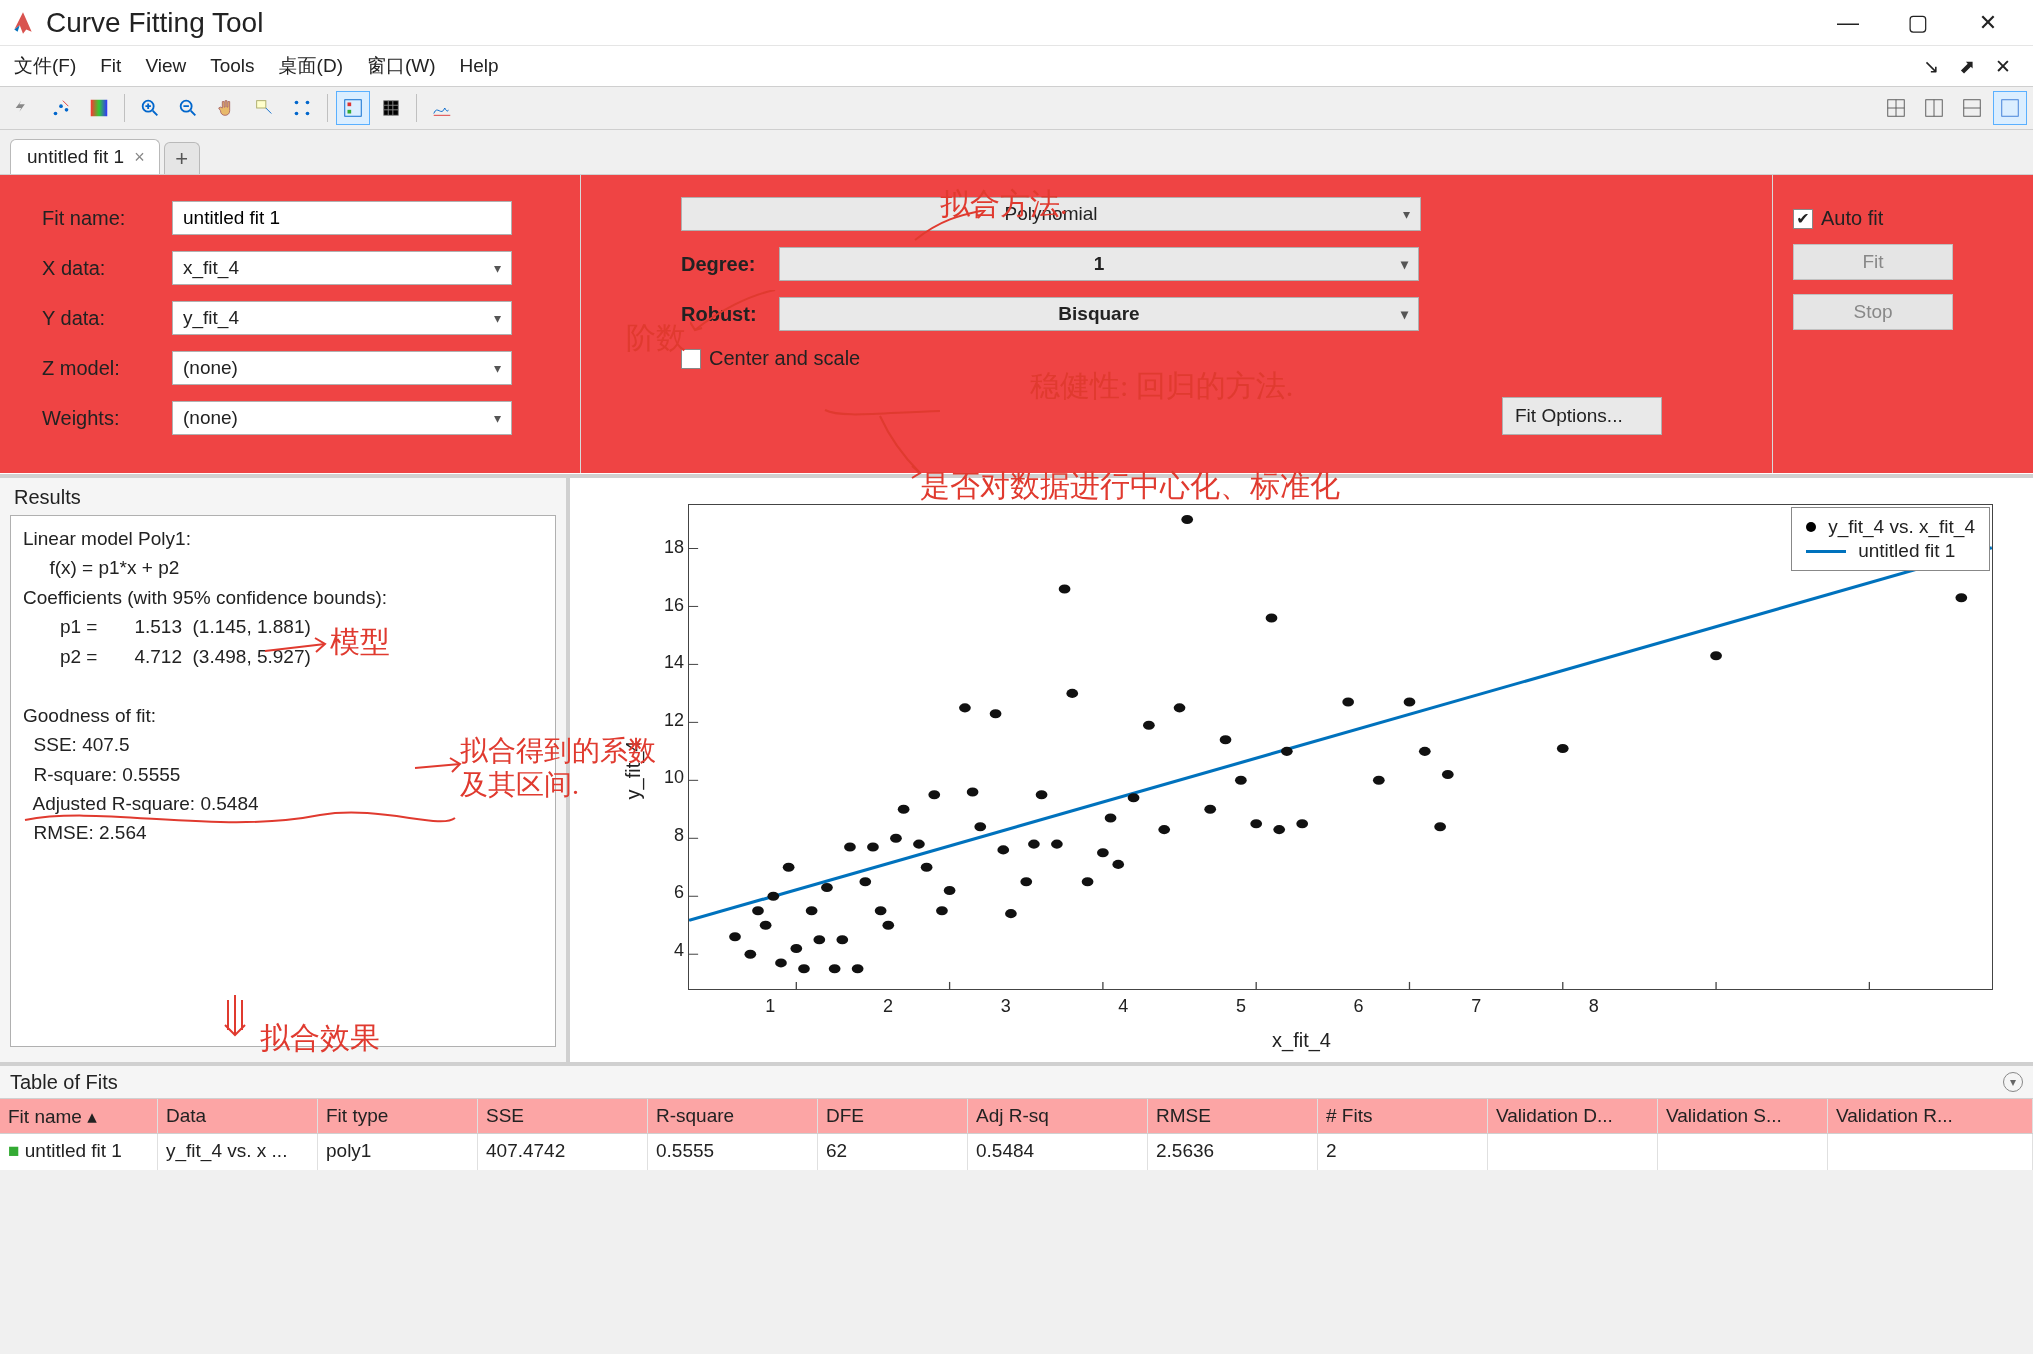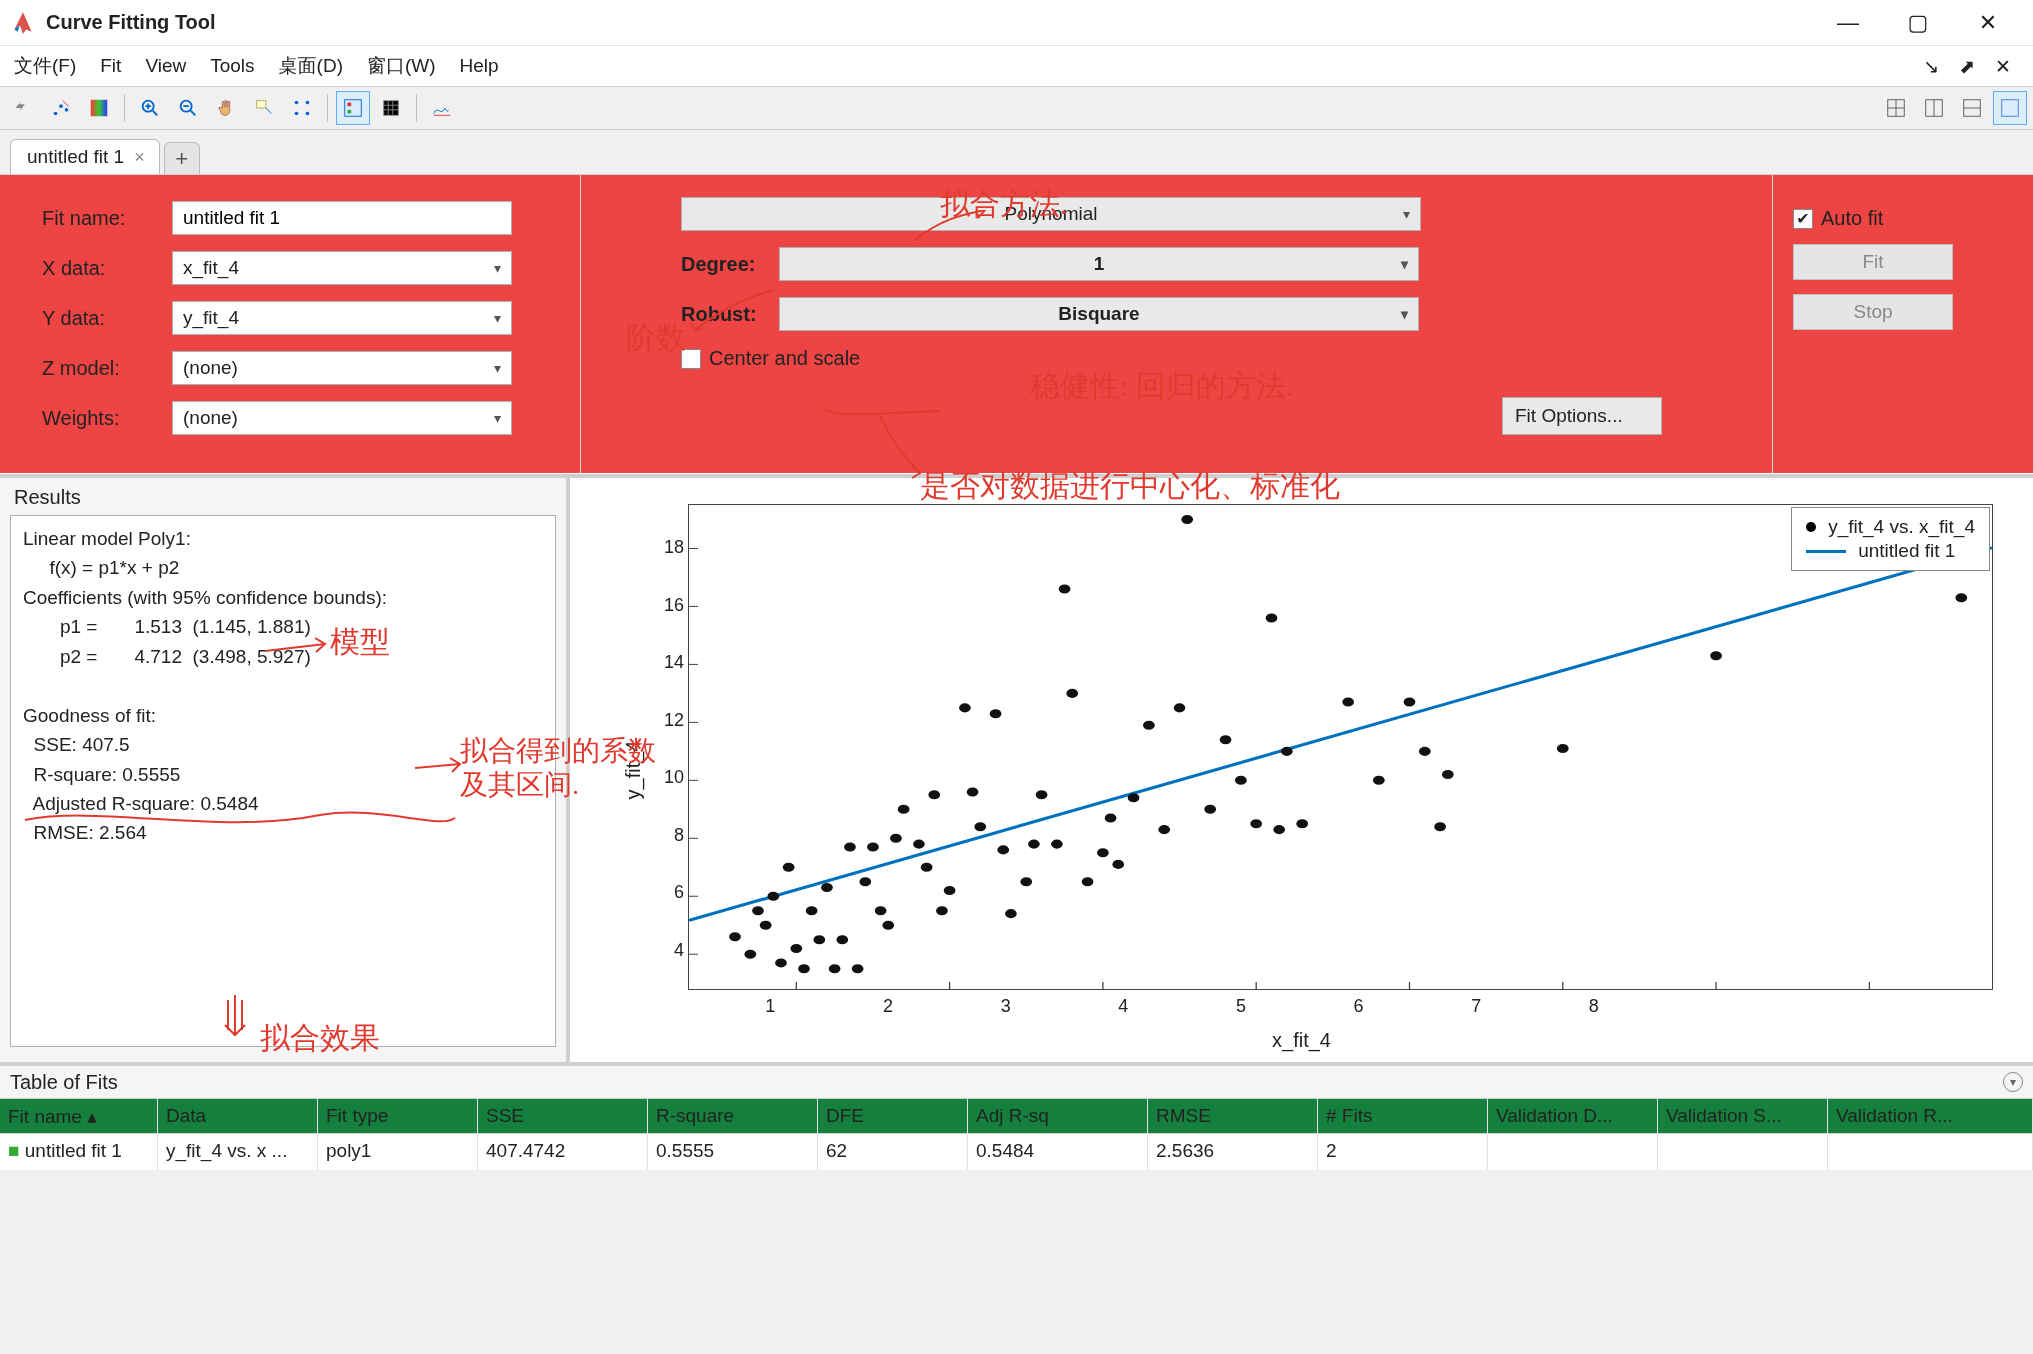--- a/index.html
+++ b/index.html
@@ -1,21 +1,21 @@
 <!DOCTYPE html>
 <html><head>
 <meta charset="utf-8">
 <style>
   * { box-sizing: border-box; margin: 0; padding: 0; font-family: "Segoe UI", Tahoma, sans-serif; }
   body { background: #f0f0f0; font-size: 19px; color: #222; width: 2033px; height: 1354px; overflow: hidden; position: relative; }
 
   
   .titlebar { height: 46px; background: #fff; display: flex; align-items: center; padding: 0 10px; border-bottom: 1px solid #e5e5e5; }
   .titlebar .logo { width: 26px; height: 26px; margin-right: 10px; }
-  .titlebar .title { flex: 1; font-size: 20px; font-weight: bold; }
+  .titlebar .title { flex: 1; font-size: 28px; }
   .winbtn { width: 70px; height: 46px; display: flex; align-items: center; justify-content: center; font-size: 22px; }
 
   
   .menubar { height: 40px; background: #fff; display: flex; align-items: center; padding: 0 6px; gap: 8px; }
   .menubar span { padding: 4px 8px; font-size: 19px; }
   .menubar .mdi { margin-left: auto; display: flex; gap: 4px; padding-right: 8px; }
 
   
   .toolbar { height: 44px; background: #f0f0f0; border-top: 1px solid #cfcfcf; border-bottom: 1px solid #cfcfcf; display: flex; align-items: center; padding: 0 4px; }
   .tbtn { width: 34px; height: 34px; display: flex; align-items: center; justify-content: center; margin: 0 2px; border: 1px solid transparent; }
@@ -67,21 +67,21 @@
   .xlabel { position: absolute; left: 50%; bottom: 10px; transform: translateX(-50%); font-size: 20px; }
   .legend { position: absolute; right: 2px; top: 2px; background: #fff; border: 1px solid #888; padding: 6px 14px; font-size: 19px; }
   .legend .row { display: flex; align-items: center; gap: 12px; margin: 2px 0; }
   .legend .dot { width: 10px; height: 10px; background: #000; border-radius: 50%; display: inline-block; }
   .legend .line { width: 40px; height: 3px; background: #0072bd; display: inline-block; }
   .ticks text { font-size: 18px; fill: #222; }
 
   
   .tof-header { height: 36px; border-top: 4px solid #d0d0d0; background: #f5f5f5; display: flex; align-items: center; padding: 0 10px; font-size: 20px; justify-content: space-between; }
   .tof-header .circ { width: 20px; height: 20px; border: 1px solid #888; border-radius: 50%; display: flex; align-items: center; justify-content: center; font-size: 12px; color: #666; }
-  .tof-cols { display: flex; height: 36px; background: #15803d; border-top: 1px solid #d0d0d0; border-bottom: 1px solid #d0d0d0; }
+  .tof-cols { display: flex; height: 36px; background: #fca5a5; border-top: 1px solid #d0d0d0; border-bottom: 1px solid #d0d0d0; }
   .tof-cols div, .tof-row div { padding: 6px 8px; font-size: 19px; border-right: 1px solid #e0e0e0; overflow: hidden; white-space: nowrap; text-overflow: ellipsis; }
   .tof-row { display: flex; height: 36px; background: #fff; }
   .c0{width:158px}.c1{width:160px}.c2{width:160px}.c3{width:170px}.c4{width:170px}.c5{width:150px}.c6{width:180px}.c7{width:170px}.c8{width:170px}.c9{width:170px}.c10{width:170px}.c11{flex:1}
 
   
   .ann { position: absolute; color: #e03a2f; font-family: "STKaiti","KaiTi","Segoe Script",cursive; font-size: 30px; pointer-events: none; line-height: 1.2; }
 </style>
 </head>
 <body>
 

